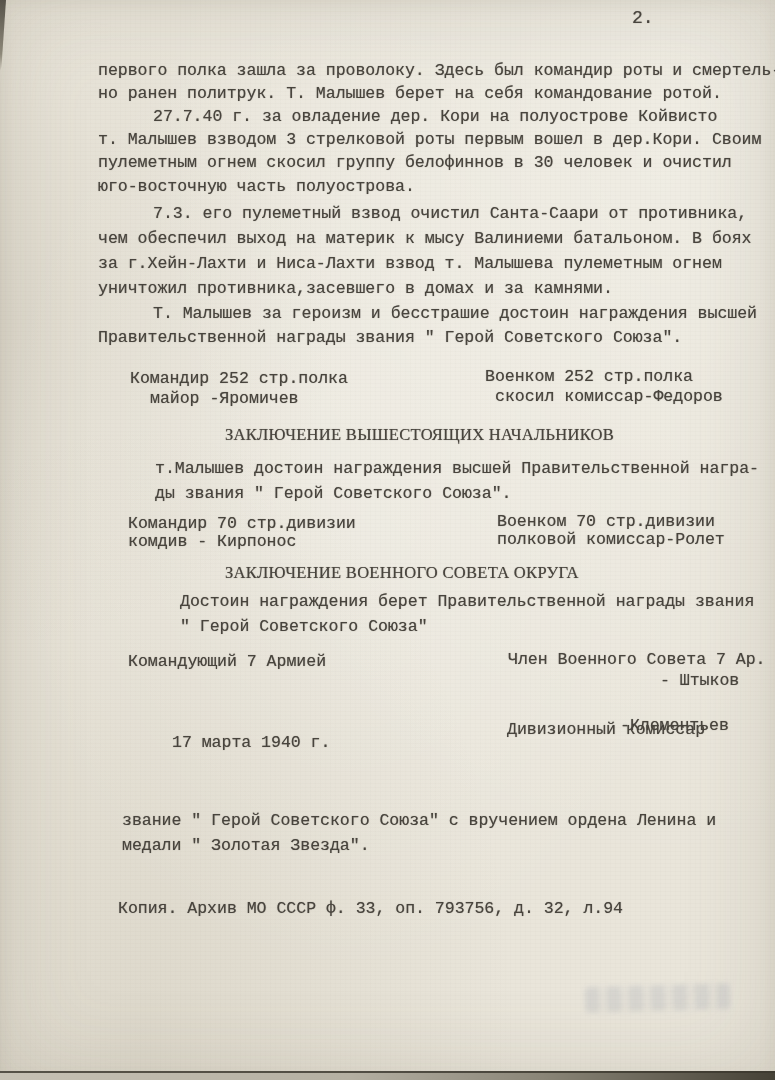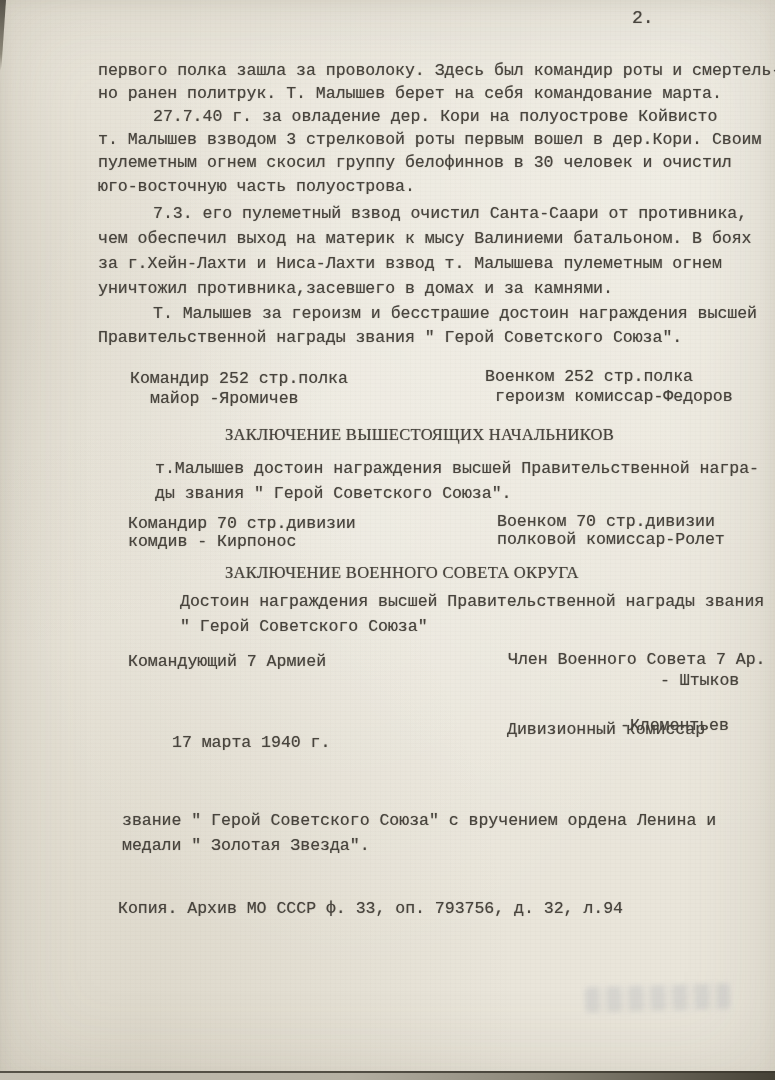--- a/index.html
+++ b/index.html
@@ -65,51 +65,51 @@
 </head>
 <body>
 
 <div class="page">
 
   <div class="corner-mark"></div>
 
   <div class="ln pagenum" style="left:632px;top:8px">2.</div>
 
   <div class="ln" style="left:98px;top:62px">первого полка зашла за проволоку. Здесь был командир роты и смертель-</div>
-  <div class="ln" style="left:98px;top:85px">но ранен политрук. Т. Малышев берет на себя командование марта.</div>
+  <div class="ln" style="left:98px;top:85px">но ранен политрук. Т. Малышев берет на себя командование ротой.</div>
 
   <div class="ln" style="left:153px;top:108px">27.7.40 г. за овладение дер. Кори на полуострове Койвисто</div>
   <div class="ln" style="left:98px;top:131px">т. Малышев взводом 3 стрелковой роты первым вошел в дер.Кори. Своим</div>
   <div class="ln" style="left:98px;top:154px">пулеметным огнем скосил группу белофиннов в 30 человек и очистил</div>
   <div class="ln" style="left:98px;top:178px">юго-восточную часть полуострова.</div>
 
   <div class="ln" style="left:153px;top:205px">7.3. его пулеметный взвод очистил Санта-Саари от противника,</div>
   <div class="ln" style="left:98px;top:230px">чем обеспечил выход на материк к мысу Валиниеми батальоном. В боях</div>
   <div class="ln" style="left:98px;top:255px">за г.Хейн-Лахти и Ниса-Лахти взвод т. Малышева пулеметным огнем</div>
   <div class="ln" style="left:98px;top:280px">уничтожил противника,засевшего в домах и за камнями.</div>
 
   <div class="ln" style="left:153px;top:305px">Т. Малышев за героизм и бесстрашие достоин награждения высшей</div>
   <div class="ln" style="left:98px;top:329px">Правительственной награды звания " Герой Советского Союза".</div>
 
   <div class="ln" style="left:130px;top:370px">Командир 252 стр.полка</div>
   <div class="ln" style="left:150px;top:390px">майор -Яромичев</div>
   <div class="ln" style="left:485px;top:368px">Военком 252 стр.полка</div>
-  <div class="ln" style="left:495px;top:388px">героизм комиссар-Федоров</div>
+  <div class="ln" style="left:495px;top:388px">скосил комиссар-Федоров</div>
 
   <div class="ln heading" style="left:225px;top:426px">ЗАКЛЮЧЕНИЕ ВЫШЕСТОЯЩИХ НАЧАЛЬНИКОВ</div>
   <div class="ln" style="left:155px;top:460px">т.Малышев достоин награждения высшей Правительственной награ-</div>
   <div class="ln" style="left:155px;top:485px">ды звания " Герой Советского Союза".</div>
 
   <div class="ln" style="left:128px;top:515px">Командир 70 стр.дивизии</div>
   <div class="ln" style="left:128px;top:533px">комдив - Кирпонос</div>
   <div class="ln" style="left:497px;top:513px">Военком 70 стр.дивизии</div>
   <div class="ln" style="left:497px;top:531px">полковой комиссар-Ролет</div>
 
   <div class="ln heading" style="left:225px;top:564px">ЗАКЛЮЧЕНИЕ ВОЕННОГО СОВЕТА ОКРУГА</div>
-  <div class="ln" style="left:180px;top:593px">Достоин награждения высшей Правительственной награды звания</div>
+  <div class="ln" style="left:180px;top:593px">Достоин награждения берет Правительственной награды звания</div>
   <div class="ln" style="left:180px;top:618px">" Герой Советского Союза"</div>
 
   <div class="ln" style="left:128px;top:653px">Командующий 7 Армией</div>
   <div class="ln" style="left:508px;top:651px">Член Военного Совета 7 Ар.</div>
   <div class="ln" style="left:660px;top:672px">- Штыков</div>
   <div class="ln" style="left:507px;top:721px">Дивизионный комиссар</div>
   <div class="ln" style="left:620px;top:717px">-Клементьев</div>
 
   <div class="ln" style="left:172px;top:734px">17 марта 1940 г.</div>
 

